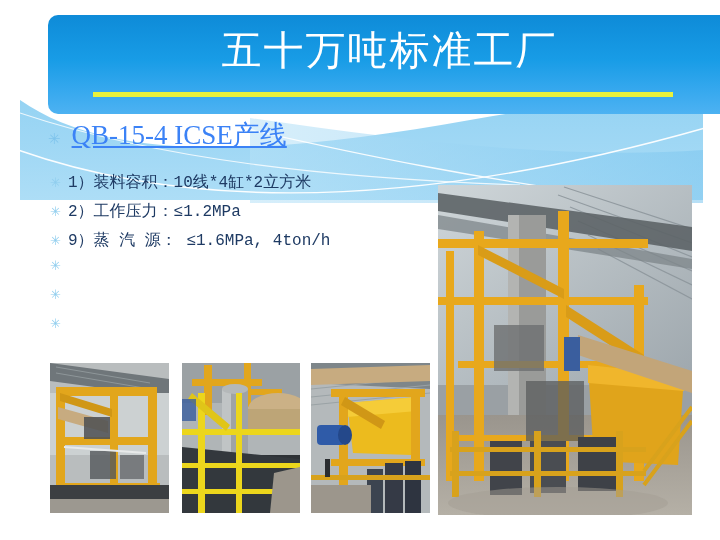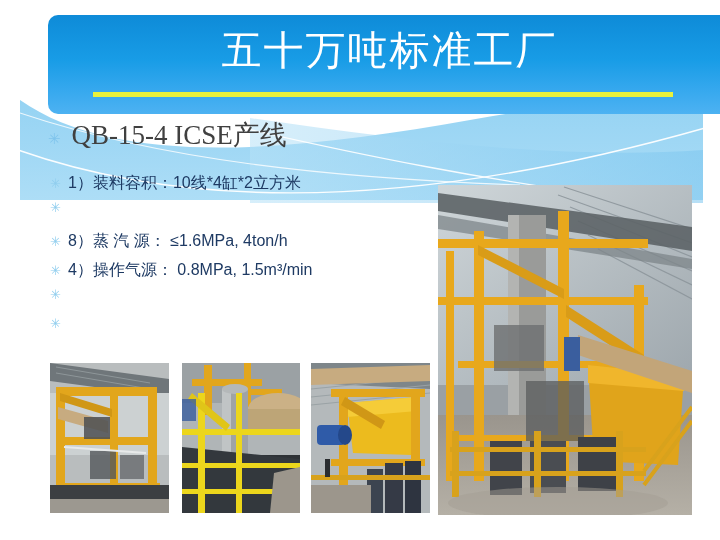--- a/index.html
+++ b/index.html
@@ -75,25 +75,26 @@
     white-space: nowrap;
   }
   .subtitle-bullet {
     color: #7fc4ec;
     font-size: 15px;
     line-height: 15px;
     margin-right: 11px;
     font-family: "Liberation Serif", "DejaVu Serif", serif;
   }
   .subtitle-text {
-    color: #404040;
+    color: #3b82f6;
     font-size: 27px;
     line-height: 32px;
     font-family: "Liberation Serif", "DejaVu Serif", serif;
     letter-spacing: 0px;
+    text-decoration: underline;
   }
 
   
   .spec-list {
     position: absolute;
     left: 50px;
     top: 172px;
     width: 380px;
   }
   .spec-row {
@@ -107,21 +108,21 @@
     font-size: 13px;
     line-height: 13px;
     width: 18px;
     flex: 0 0 18px;
     font-family: "Liberation Serif", "DejaVu Serif", serif;
   }
   .spec-text {
     color: #1e3a63;
     font-size: 16px;
     line-height: 22px;
-    font-family: Liberation Sans, sans-serif;
+    font-family: Liberation Mono, monospace;
   }
 
   
   .photo {
     position: absolute;
     overflow: hidden;
     background: #9aa0a4;
   }
   .photo .ph-inner {
     position: absolute;
@@ -178,30 +179,30 @@
 
   <div class="spec-list">
 
     <div class="spec-row">
       <span class="spec-bullet">✳</span>
       <span class="spec-text">1）装料容积：10线*4缸*2立方米</span>
     </div>
 
     <div class="spec-row">
       <span class="spec-bullet">✳</span>
-    </div>
-
-    <div class="spec-row">
-      <span class="spec-bullet">✳</span>
-      <span class="spec-text">8）蒸 汽 源： ≤1.6MPa, 4ton/h</span>
-    </div>
-
-    <div class="spec-row">
-      <span class="spec-bullet">✳</span>
-      <span class="spec-text">4）操作气源： 0.8MPa, 1.5m³/min</span>
+      <span class="spec-text">2）工作压力：≤1.2MPa</span>
+    </div>
+
+    <div class="spec-row">
+      <span class="spec-bullet">✳</span>
+      <span class="spec-text">9）蒸 汽 源： ≤1.6MPa, 4ton/h</span>
+    </div>
+
+    <div class="spec-row">
+      <span class="spec-bullet">✳</span>
     </div>
 
     <div class="spec-row">
       <span class="spec-bullet">✳</span>
     </div>
 
     <div class="spec-row">
       <span class="spec-bullet">✳</span>
     </div>
 

